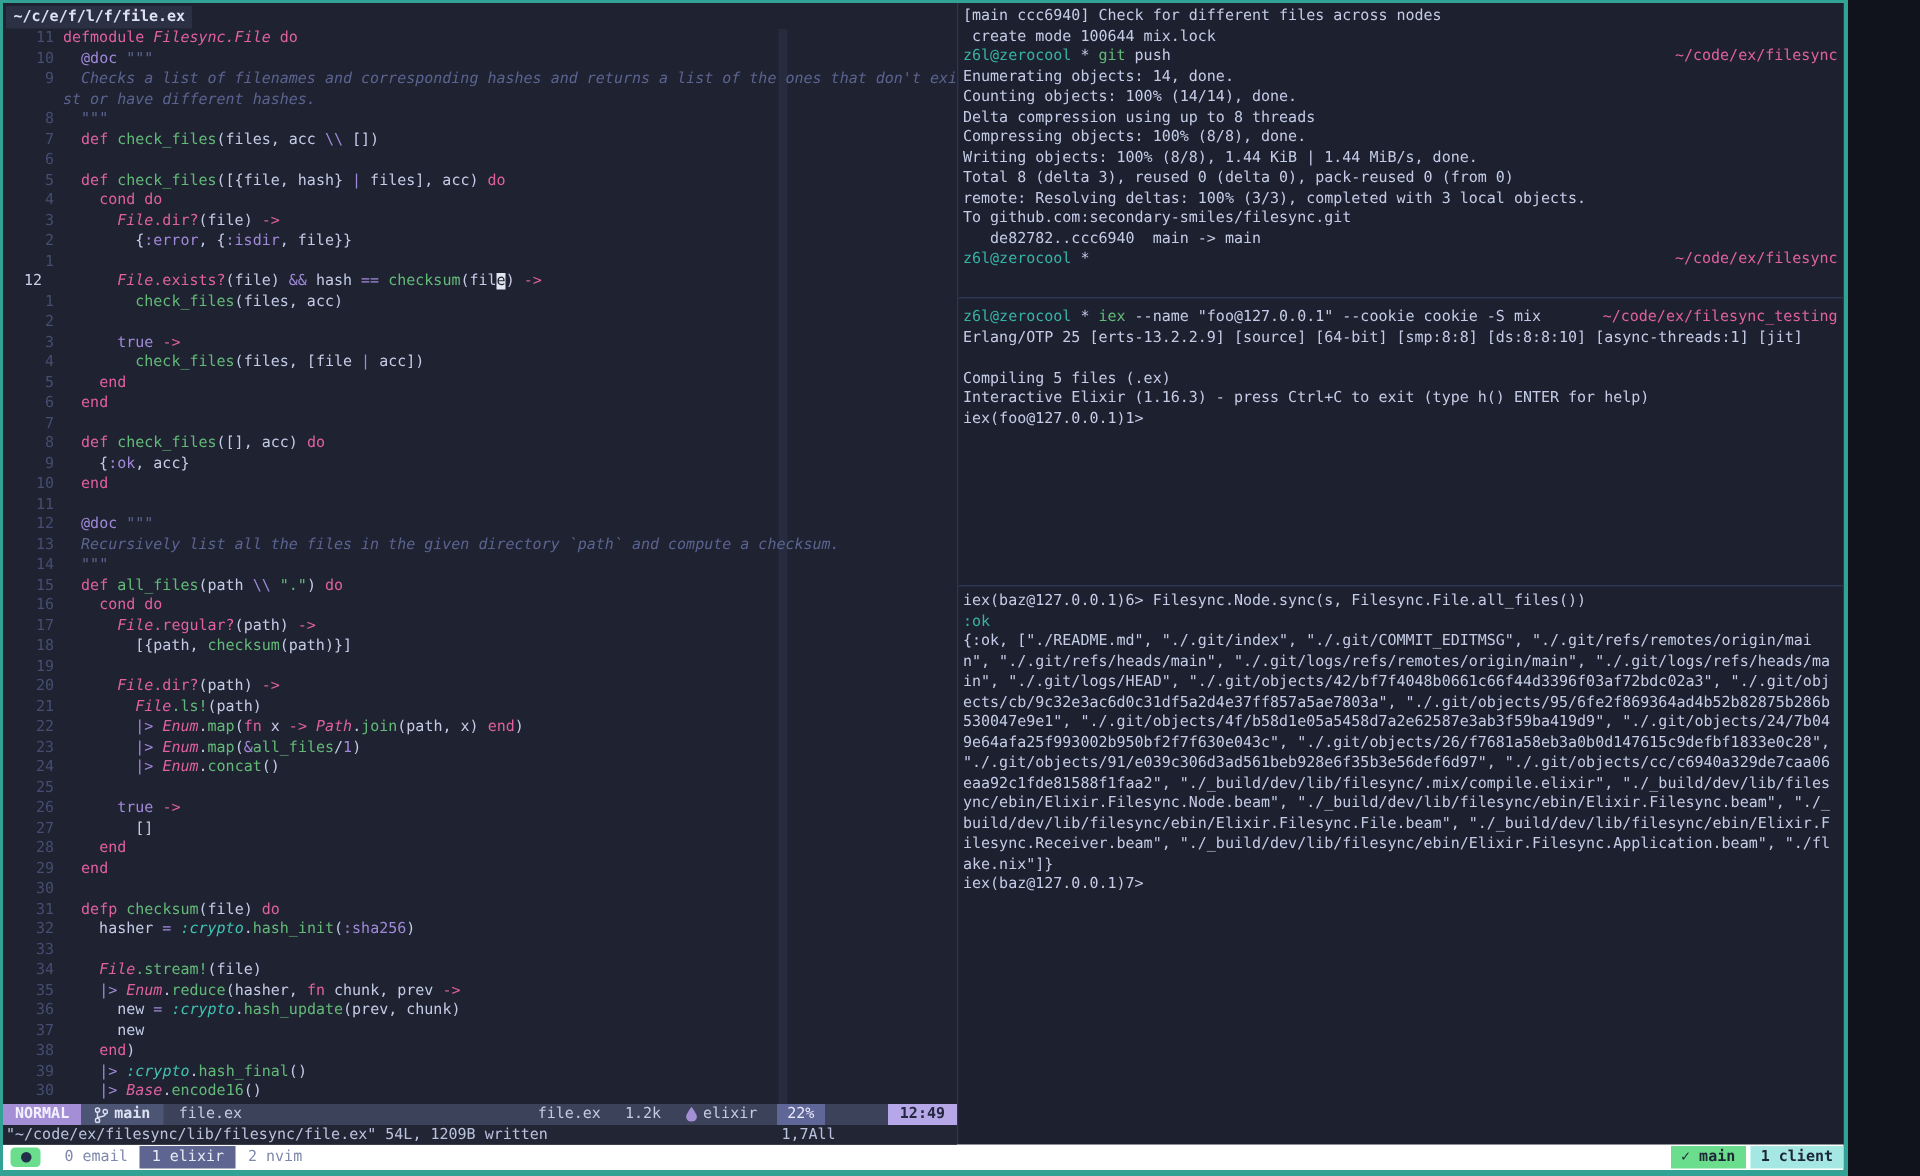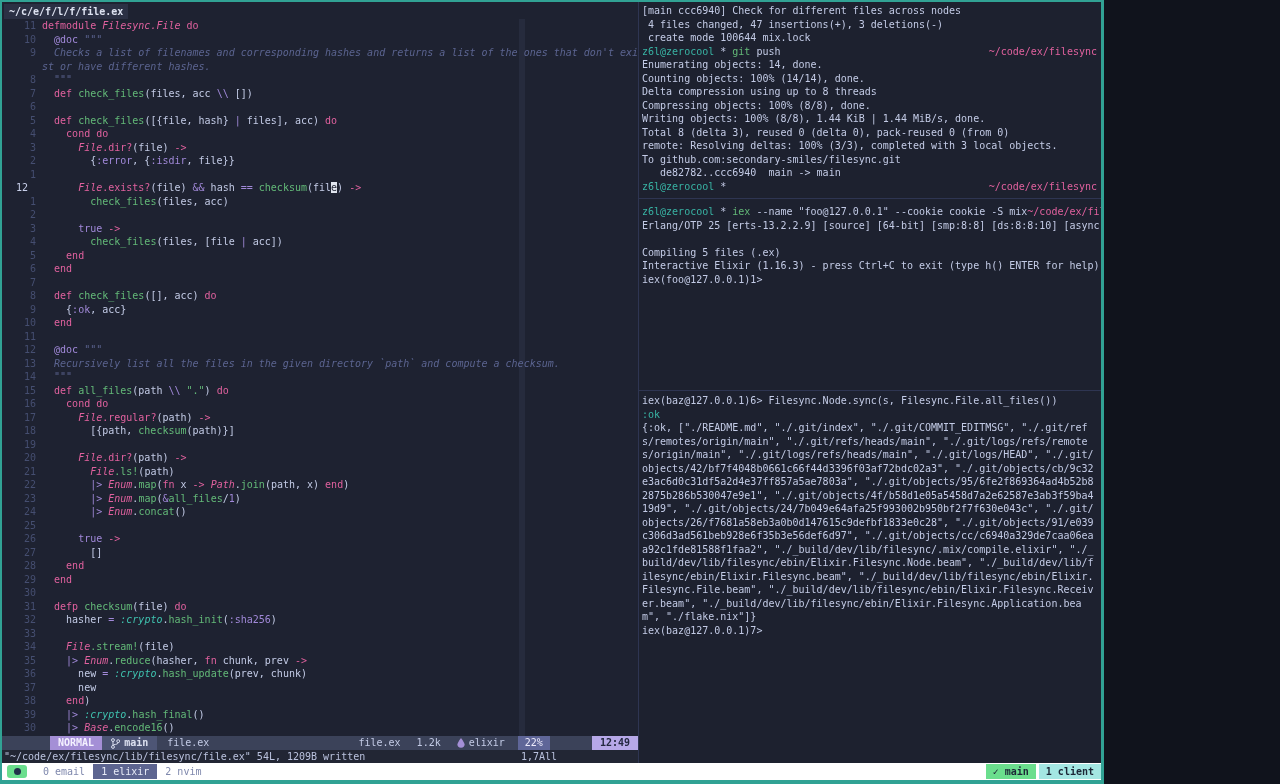--- a/index.html
+++ b/index.html
@@ -1,18 +1,18 @@
 <!DOCTYPE html>
 <html><head>
 <meta charset="utf-8">
 <style>
   * { margin:0; padding:0; box-sizing:border-box; }
   html,body { background:#10131c; }
   .screen {
-    position:relative; width:1104px; height:784px;
+    position:relative; width:1232px; height:784px;
     border-style:solid; border-color:#31a294; border-width:2px 3px 4px 2px;
     background:#1e2231; display:flex; flex-direction:column;
     font-family:"DejaVu Sans Mono", monospace; font-size:10px; color:#c3cbe6;
   }
   .main { flex:1; display:flex; min-height:0; }
 
   
   .editor-pane { width:636px; display:flex; flex-direction:column; position:relative; background:#1e2231; }
   .winbar { height:17px; padding-top:2px; flex:0 0 auto; }
   .winbar-box { display:inline-block; margin-left:2px; background:#2b3044; color:#dde2f1;
@@ -34,21 +34,21 @@
   .tk-bool { color:#a189d9; }
   .tk-com  { color:#5b6490; font-style:italic; }
   .tk-str  { color:#63b978; }
   .tk-num  { color:#a189d9; }
   .tk-cursor { background:#e2e6f0; color:#1e2231; }
   .tk-host { color:#38b2a3; }
   .tk-cmd  { color:#63b978; }
   .tk-teal { color:#38b2a3; }
 
   
-  .statusline { height:14px; background:#3b4259; display:flex; align-items:center; line-height:14px; flex:0 0 auto;padding-left:48px; }
+  .statusline { height:14px; background:#3b4259; display:flex; align-items:center; line-height:14px; flex:0 0 auto; }
   .seg-mode { background:#a48fd6; color:#f4f1ff; font-weight:bold; padding:0 8px; height:14px; }
   .seg-branch { background:#4d5575; color:#dbe0f0; font-weight:bold; padding:0 9px; height:14px;
                 display:flex; align-items:center; gap:4px; }
   .sl-file { margin-left:10px; color:#c3cbe6; }
   .sl-right { margin-left:auto; display:flex; align-items:center; }
   .sl-rfile { margin-right:16px; }
   .sl-size { margin-right:16px; }
   .sl-ft { display:flex; align-items:center; gap:4px; margin-right:13px; }
   .seg-pct { background:#5f6698; color:#eceafb; padding:0 7px; height:14px; line-height:14px; }
   .seg-time { background:#b6a8e8; color:#232840; font-weight:bold; padding:0 8px; height:14px; line-height:14px;margin-left:42px; }
@@ -179,21 +179,20 @@
         <span class="cmd-ruler">1,7</span>
         <span class="cmd-scroll">All</span>
       </div>
     </div>
 
     <div class="divider-v"></div>
 
     <div class="right-col">
       <div class="term-pane term-top" id="pane-0">
           <div class="trow"><span class="tk-t">[main ccc6940] Check for different files across nodes</span></div>
-          <div class="trow"><span class="tk-t"> 4 files changed, 47 insertions(+), 3 deletions(-)</span></div>
           <div class="trow"><span class="tk-t"> create mode 100644 mix.lock</span></div>
           <div class="trow"><span class="tk-host">z6l@zerocool</span><span class="tk-t"> * </span><span class="tk-cmd">git</span><span class="tk-t"> push</span><span class="rpath">~/code/ex/filesync</span></div>
           <div class="trow"><span class="tk-t">Enumerating objects: 14, done.</span></div>
           <div class="trow"><span class="tk-t">Counting objects: 100% (14/14), done.</span></div>
           <div class="trow"><span class="tk-t">Delta compression using up to 8 threads</span></div>
           <div class="trow"><span class="tk-t">Compressing objects: 100% (8/8), done.</span></div>
           <div class="trow"><span class="tk-t">Writing objects: 100% (8/8), 1.44 KiB | 1.44 MiB/s, done.</span></div>
           <div class="trow"><span class="tk-t">Total 8 (delta 3), reused 0 (delta 0), pack-reused 0 (from 0)</span></div>
           <div class="trow"><span class="tk-t">remote: Resolving deltas: 100% (3/3), completed with 3 local objects.</span></div>
           <div class="trow"><span class="tk-t">To github.com:secondary-smiles/filesync.git</span></div>

